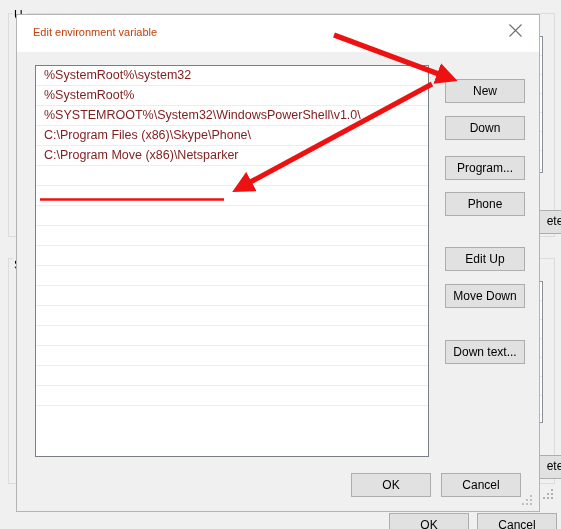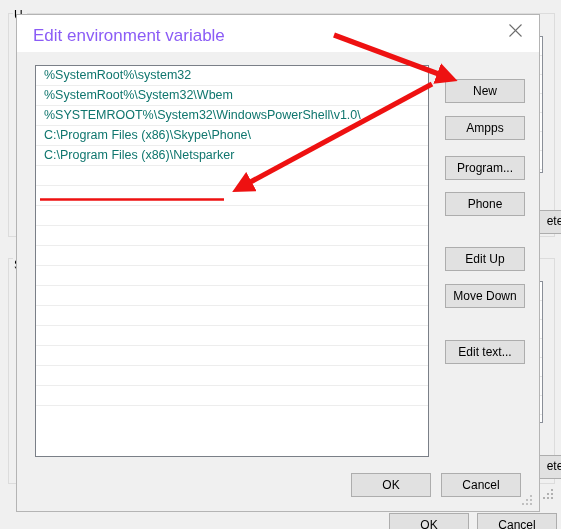--- a/index.html
+++ b/index.html
@@ -103,22 +103,22 @@
     left: 0; top: 0;
     width: 100%;
     height: 37px;
     background: #ffffff;
     box-sizing: border-box;
   }
   #title-text {
     position: absolute;
     left: 16px;
     top: 11px;
-    font-size: 17px;
-    color: #8b5cf6;
+    font-size: 11px;
+    color: #c2410c;
     white-space: nowrap;
   }
   #close-btn {
     position: absolute;
     right: 0px; top: 0px;
     width: 46px; height: 30px;
     cursor: default;
   }
   #close-btn svg { position: absolute; left: 16px; top: 9px; }
 
@@ -133,21 +133,21 @@
     box-sizing: border-box;
     overflow: hidden;
   }
   .list-row {
     height: 20px;
     box-sizing: border-box;
     border-bottom: 1px solid #ededed;
     padding-left: 8px;
     line-height: 19px;
     font-size: 12.5px;
-    color: #0f766e;
+    color: #7f1d1d;
     white-space: nowrap;
     overflow: hidden;
   }
   .list-row.empty { color: transparent; }
 
   .side-btn {
     position: absolute;
     left: 428px;
     width: 80px;
     height: 24px;
@@ -251,46 +251,46 @@
     <div id="close-btn">
       <svg width="13" height="13" viewBox="0 0 13 13">
         <line x1="0.5" y1="0.5" x2="12.5" y2="12.5" stroke="#6d6d6d" stroke-width="1.1"></line>
         <line x1="12.5" y1="0.5" x2="0.5" y2="12.5" stroke="#6d6d6d" stroke-width="1.1"></line>
       </svg>
     </div>
   </div>
 
   <div id="listbox">
       <div class="list-row">%SystemRoot%\system32</div>
-      <div class="list-row">%SystemRoot%\System32\Wbem</div>
+      <div class="list-row">%SystemRoot%</div>
       <div class="list-row">%SYSTEMROOT%\System32\WindowsPowerShell\v1.0\</div>
       <div class="list-row">C:\Program Files (x86)\Skype\Phone\</div>
-      <div class="list-row">C:\Program Files (x86)\Netsparker</div>
+      <div class="list-row">C:\Program Move (x86)\Netsparker</div>
       <div class="list-row empty"></div>
       <div class="list-row empty"></div>
       <div class="list-row empty"></div>
       <div class="list-row empty"></div>
       <div class="list-row empty"></div>
       <div class="list-row empty"></div>
       <div class="list-row empty"></div>
       <div class="list-row empty"></div>
       <div class="list-row empty"></div>
       <div class="list-row empty"></div>
       <div class="list-row empty"></div>
       <div class="list-row empty"></div>
     </div>
 
   <div id="side-buttons">
       <div class="side-btn" style="top: 64px;">New</div>
-      <div class="side-btn" style="top: 101px;">Ampps</div>
+      <div class="side-btn" style="top: 101px;">Down</div>
       <div class="side-btn" style="top: 141px;">Program...</div>
       <div class="side-btn" style="top: 177px;">Phone</div>
       <div class="side-btn" style="top: 232px;">Edit Up</div>
       <div class="side-btn" style="top: 269px; text-align: center;">Move Down</div>
-      <div class="side-btn" style="top: 325px;">Edit text...</div>
+      <div class="side-btn" style="top: 325px;">Down text...</div>
     </div>
 
   <div class="footer-btn" style="left:334px; top:458px;">OK</div>
   <div class="footer-btn" style="left:424px; top:458px;">Cancel</div>
 
   <div id="dlg-grip">
     <i style="left:8px; top:0px;"></i>
     <i style="left:4px; top:4px;"></i>
       <i style="left:8px; top:4px;"></i>
     <i style="left:0px; top:8px;"></i>

